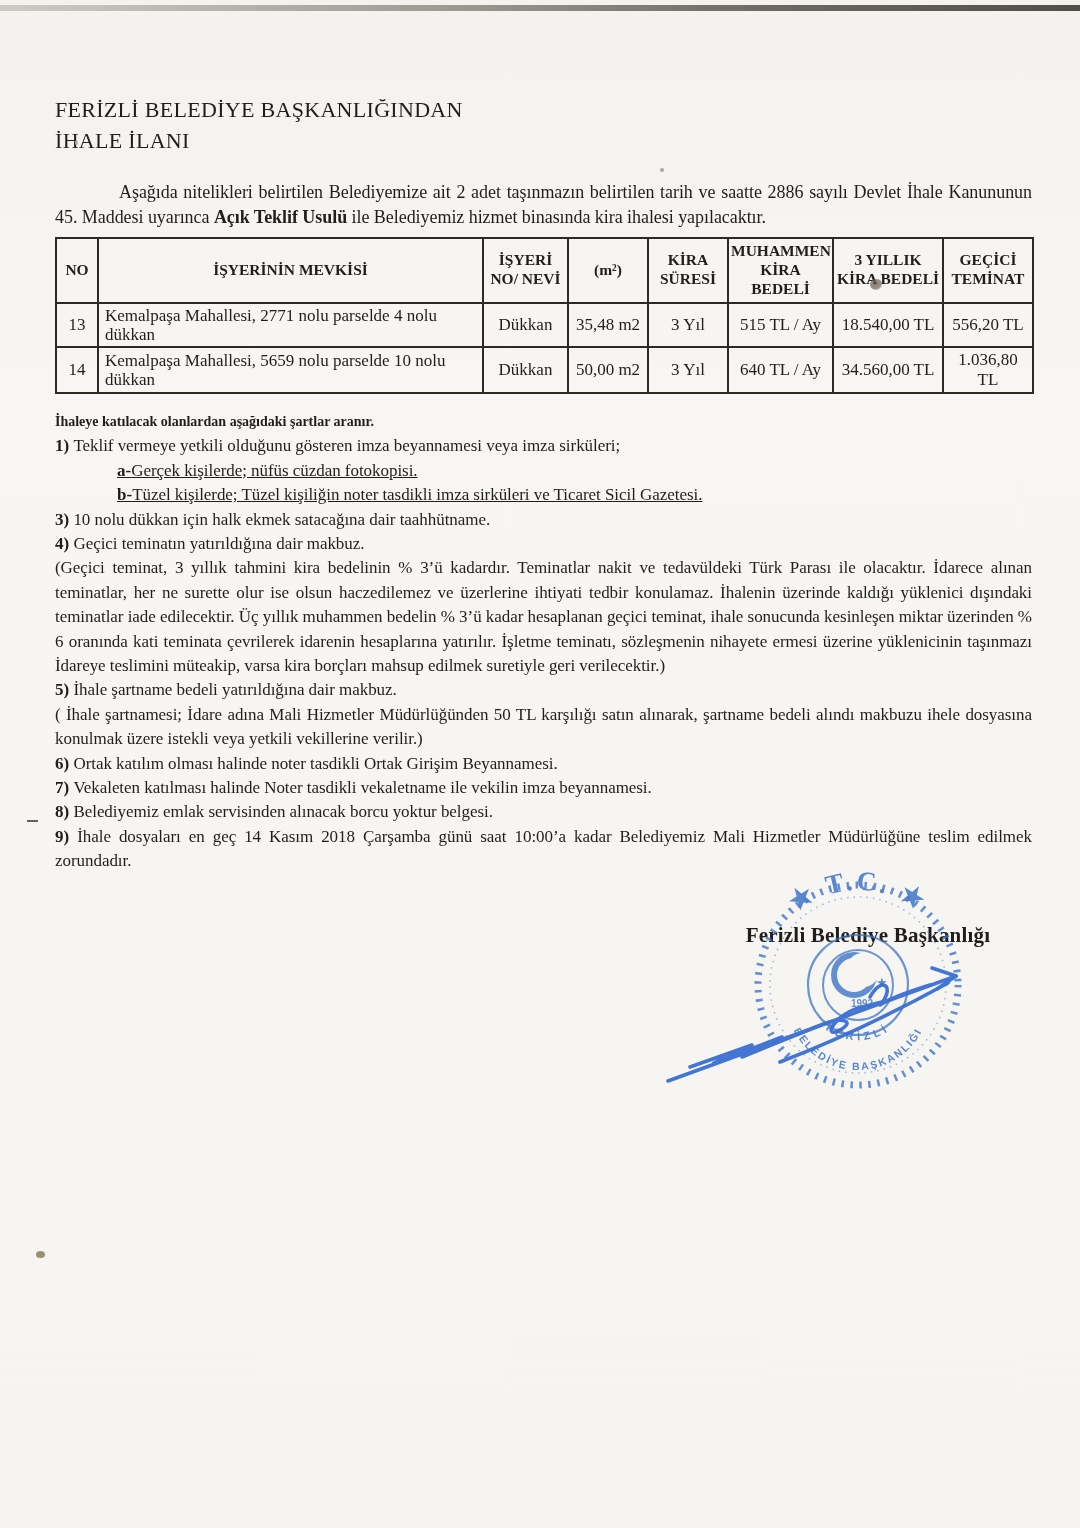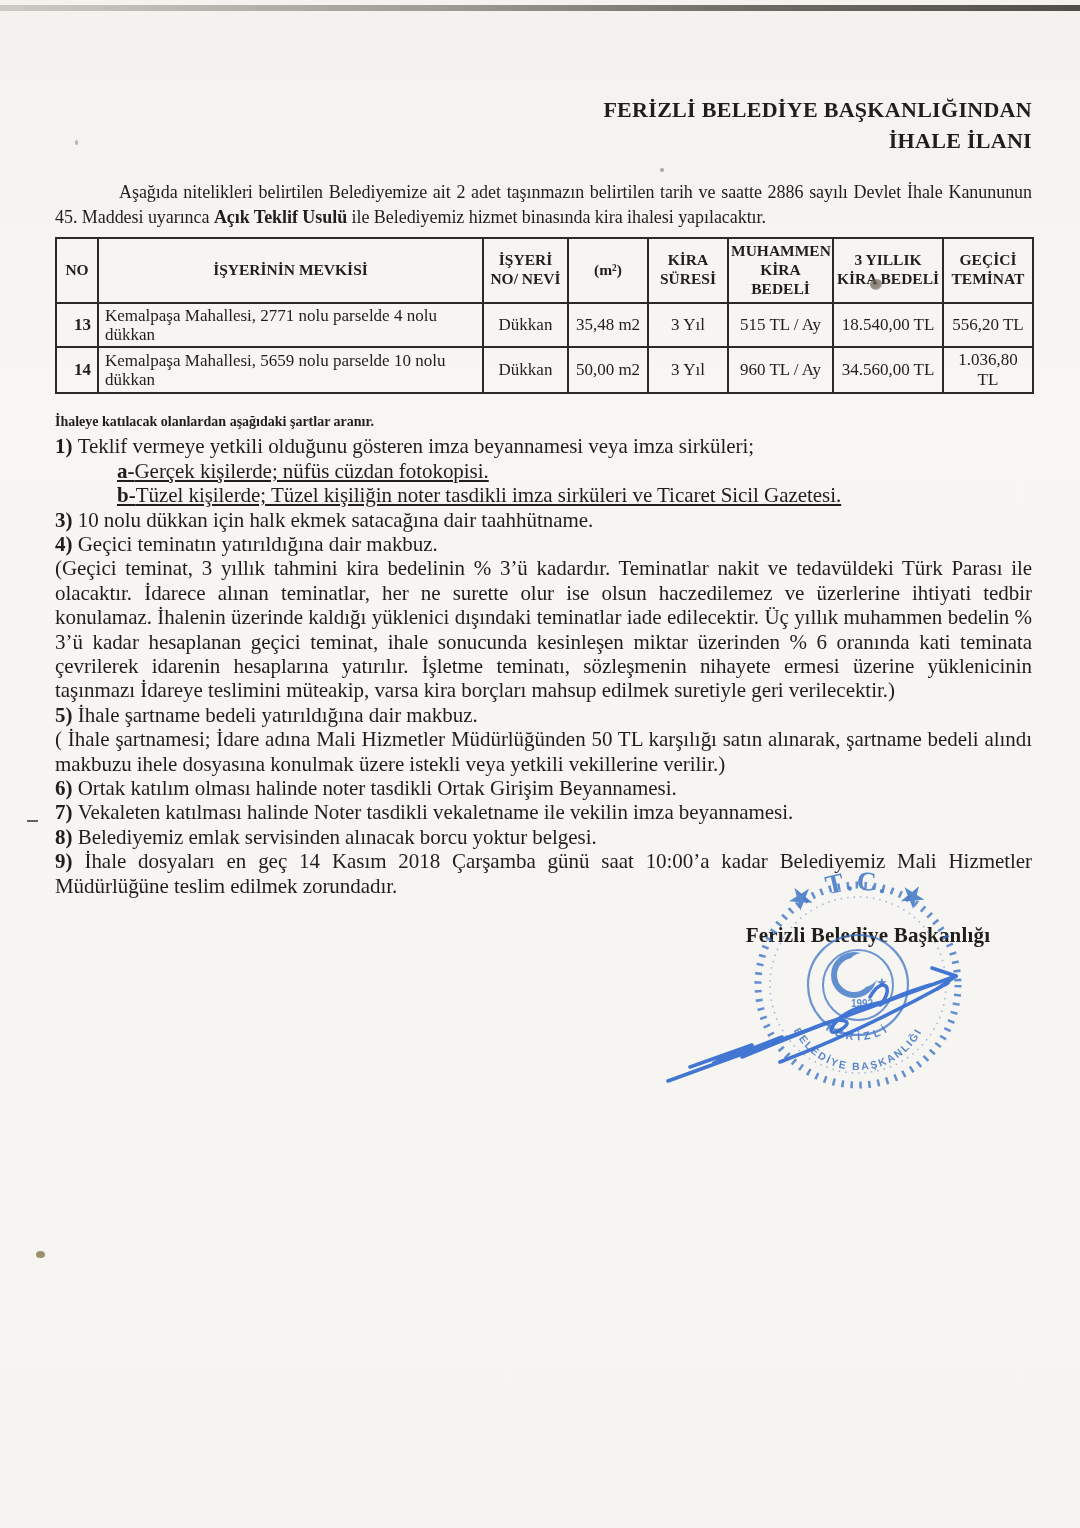--- a/index.html
+++ b/index.html
@@ -12,39 +12,39 @@
     color:#1f1e1b;
     overflow:hidden;
   }
   .scan-edge{
     position:absolute;top:5px;left:0;width:100%;height:6px;
     background:linear-gradient(to right,#c2c1bb 0%,#8a897f 40%,#4a4941 70%,#26251f 100%);
     opacity:.8;
   }
   .content{position:absolute;left:55px;top:0;width:977px;}
   .title{
-    margin:94px 0 0 0;text-align:right;font-weight:bold;
+    margin:94px 0 0 0;text-align:left;font-weight:normal;
     font-size:22px;line-height:31px;letter-spacing:.3px;
   }
   .intro{
     margin:24px 0 0 0;font-size:18px;line-height:24.5px;
     text-align:justify;text-indent:64px;letter-spacing:-.05px;
   }
   table.tender{width:100%;border-collapse:collapse;margin-top:8px;table-layout:fixed;}
   table.tender th,table.tender td{border:2px solid #2b2a24;}
   table.tender th{
     font-size:15.5px;font-weight:bold;line-height:1.22;
     text-align:center;vertical-align:middle;padding:3px 2px;height:46px;
   }
   table.tender td{font-size:17px;vertical-align:middle;padding:2px 6px;height:34px;}
-  td.no-cell{text-align:right;font-weight:bold;font-size:16px;}
+  td.no-cell{text-align:center;font-weight:normal;font-size:16px;}
   td.mevki-cell{font-size:17.5px;line-height:1.12;padding-left:10px;}
   td.val-cell{text-align:center;}
   .cond-heading{margin:16px 0 0 0;font-weight:bold;font-size:14px;line-height:24.5px;}
-  .cond-line{margin:0;font-size:21px;line-height:24.4px;letter-spacing:-.05px;}
+  .cond-line{margin:0;font-size:17px;line-height:24.4px;letter-spacing:-.05px;}
   .cond-line.indent{padding-left:62px;text-decoration:underline;}
   .cond-line.justify{text-align:justify;}
   .cond-line b{letter-spacing:0;}
   .closing{
     position:absolute;left:698px;top:896px;width:340px;text-align:center;
   }
   .announce{margin:0;font-size:19px;}
   .signer{margin:27px 0 0 0;font-weight:bold;font-size:21px;letter-spacing:.2px;}
   .stamp-sig{position:absolute;left:630px;top:855px;width:360px;height:260px;opacity:.92;}
   
@@ -106,21 +106,21 @@
             <td class="val-cell">515 TL / Ay</td>
             <td class="val-cell">18.540,00 TL</td>
             <td class="val-cell">556,20 TL</td>
           </tr>
           <tr>
             <td class="no-cell">14</td>
             <td class="mevki-cell">Kemalpaşa Mahallesi, 5659 nolu parselde 10 nolu dükkan</td>
             <td class="val-cell">Dükkan</td>
             <td class="val-cell">50,00 m2</td>
             <td class="val-cell">3 Yıl</td>
-            <td class="val-cell">960 TL / Ay</td>
+            <td class="val-cell">640 TL / Ay</td>
             <td class="val-cell">34.560,00 TL</td>
             <td class="val-cell">1.036,80 TL</td>
           </tr>
         </tbody>
     </table>
 
     <p class="cond-heading">İhaleye katılacak olanlardan aşağıdaki şartlar aranır.</p>
     <div>
         <p class="cond-line"><b>1) </b>Teklif vermeye yetkili olduğunu gösteren imza beyannamesi veya imza sirküleri;</p>
         <p class="cond-line indent"><b>a-</b>Gerçek kişilerde; nüfüs cüzdan fotokopisi.</p>

